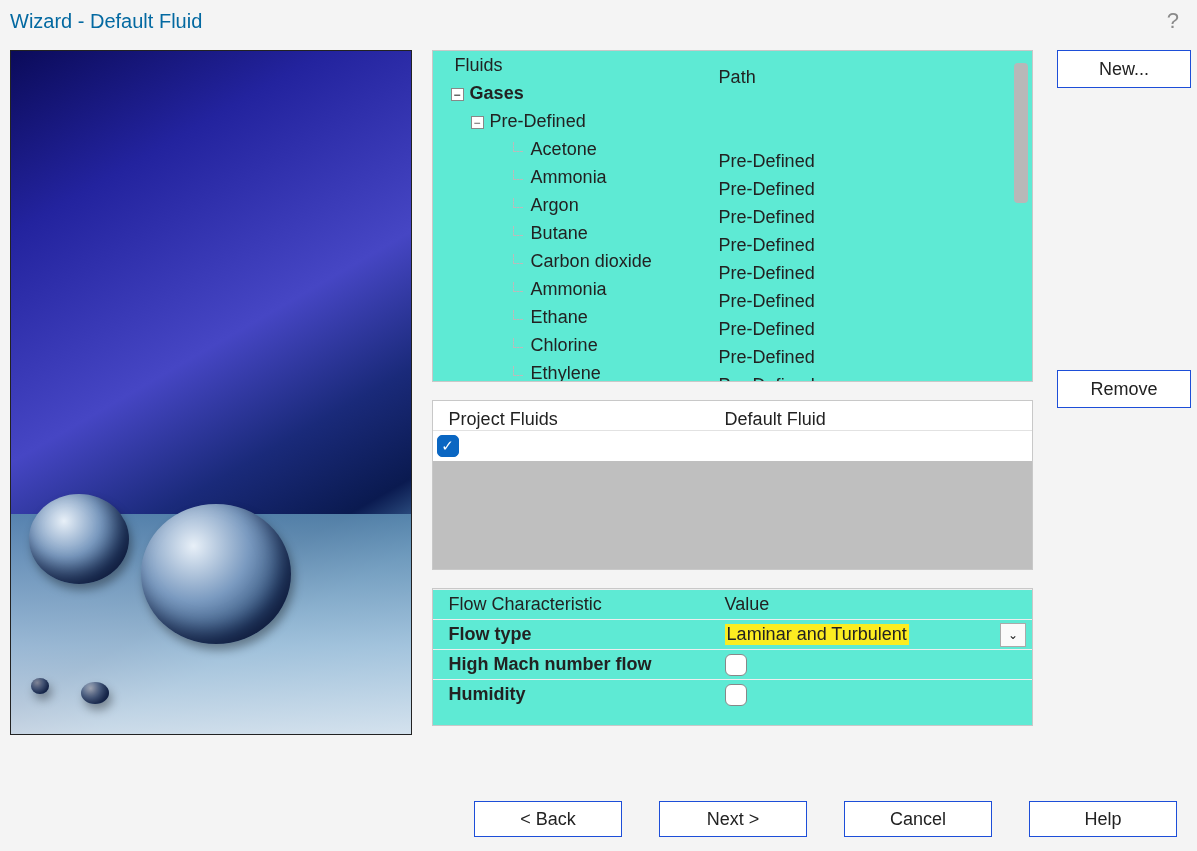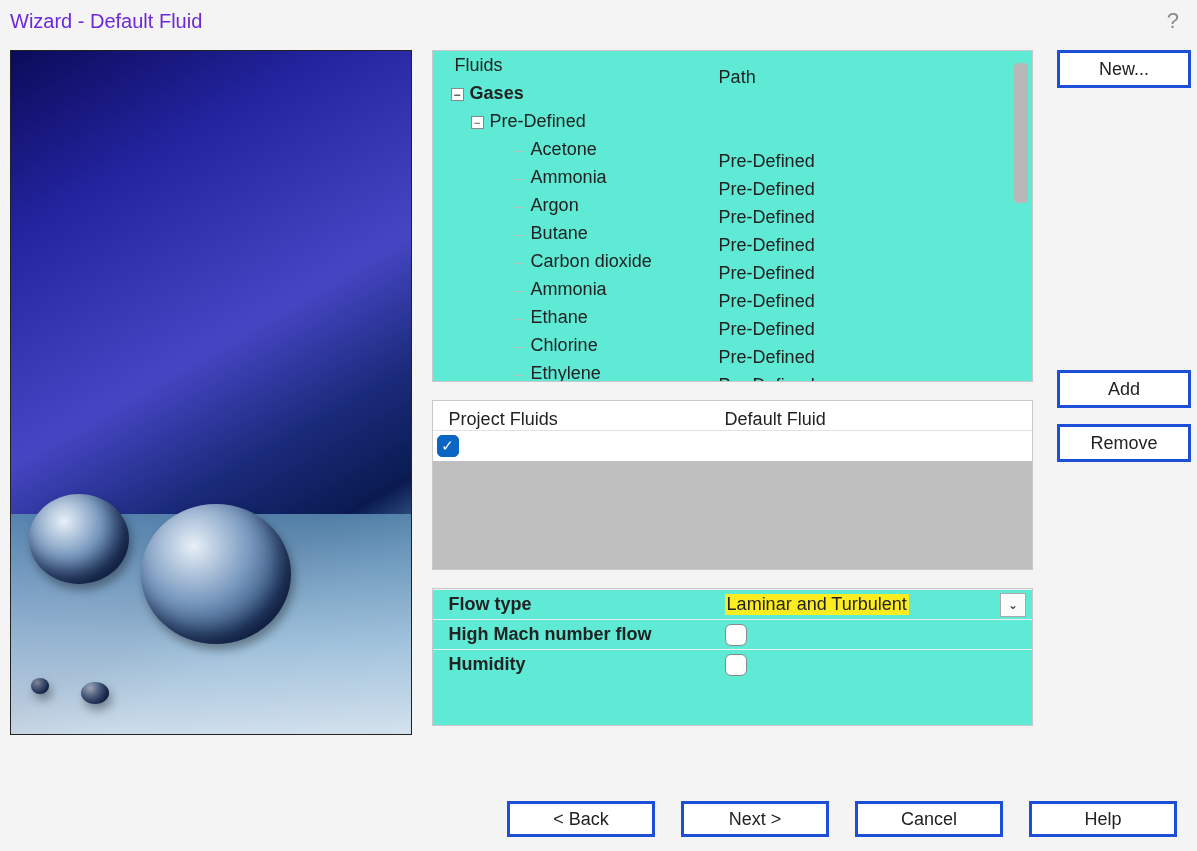--- a/index.html
+++ b/index.html
@@ -11,21 +11,21 @@
     font-size: 18px;
     color: #222;
     overflow: hidden;
   }
   .titlebar {
     display: flex;
     justify-content: space-between;
     align-items: center;
     padding: 8px 18px 16px 10px;
   }
-  .title { color: #6d28d9; font-size: 20px; }
+  .title { color: #0369a1; font-size: 20px; }
   .help-q { color: #8a8a8a; font-size: 22px; }
   .content {
     display: flex;
     padding: 0 6px 0 10px;
     gap: 20px;
   }
   .left-image {
     width: 406px;
     height: 685px;
     border: 1px solid #222;
@@ -126,35 +126,35 @@
   }
   .right {
     flex:1;
     display:flex;
     flex-direction:column;
     gap:16px;
     padding-left:4px;
   }
   .btn {
     height:38px;
-    border:3px solid #1d4ed8;
+    border:1px solid #1d4ed8;
     background:#fff;
     font-size:18px;
     display:flex; align-items:center; justify-content:center;
     cursor:pointer;
   }
   .btn-new { width:134px; }
   .btn-side { width:134px; }
   .footer {
     position:absolute;
     left:0; right:0; bottom:0;
     padding: 10px 20px 14px 0;
     display:flex;
     justify-content:flex-end;
-    gap:26px;
+    gap:37px;
   }
   .btn-foot { width:148px; height:36px; }
 </style>
 </head>
 <body>
 
 <div class="titlebar">
   <div class="title">Wizard - Default Fluid</div>
   <div class="help-q">?</div>
 </div>
@@ -237,20 +237,24 @@
           <div class="pf-col1">Project Fluids</div>
           <div class="pf-col2">Default Fluid</div>
         </div>
         <div class="pf-row">
           <div class="pf-col2"><span class="chk on">✓</span></div>
         </div>
       </div>
     </div>
 
     <div class="panel flow-panel">
+      <div class="fl-row">
+        <div class="fl-col1">Flow Characteristic</div>
+        <div class="fl-col2">Value</div>
+      </div>
       <div id="flow-rows">
           <div class="fl-row">
             <div class="fl-col1 bold">Flow type</div>
             <div class="fl-col2">
               <span class="hl">Laminar and Turbulent</span>
               <div class="combo-btn">⌄</div>
             </div>
           </div>
           <div class="fl-row">
             <div class="fl-col1 bold">High Mach number flow</div>
@@ -264,21 +268,20 @@
               <span class="chk off"></span>
             </div>
           </div>
         </div>
     </div>
   </div>
 
   <div class="right">
     <div class="btn btn-new">New...</div>
     <div style="height:250px;"></div>
-    <div class="btn btn-side">Add</div>
     <div class="btn btn-side">Remove</div>
   </div>
 </div>
 
 <div class="footer">
   <div class="btn btn-foot">&lt; Back</div>
   <div class="btn btn-foot">Next &gt;</div>
   <div class="btn btn-foot">Cancel</div>
   <div class="btn btn-foot">Help</div>
 </div>

